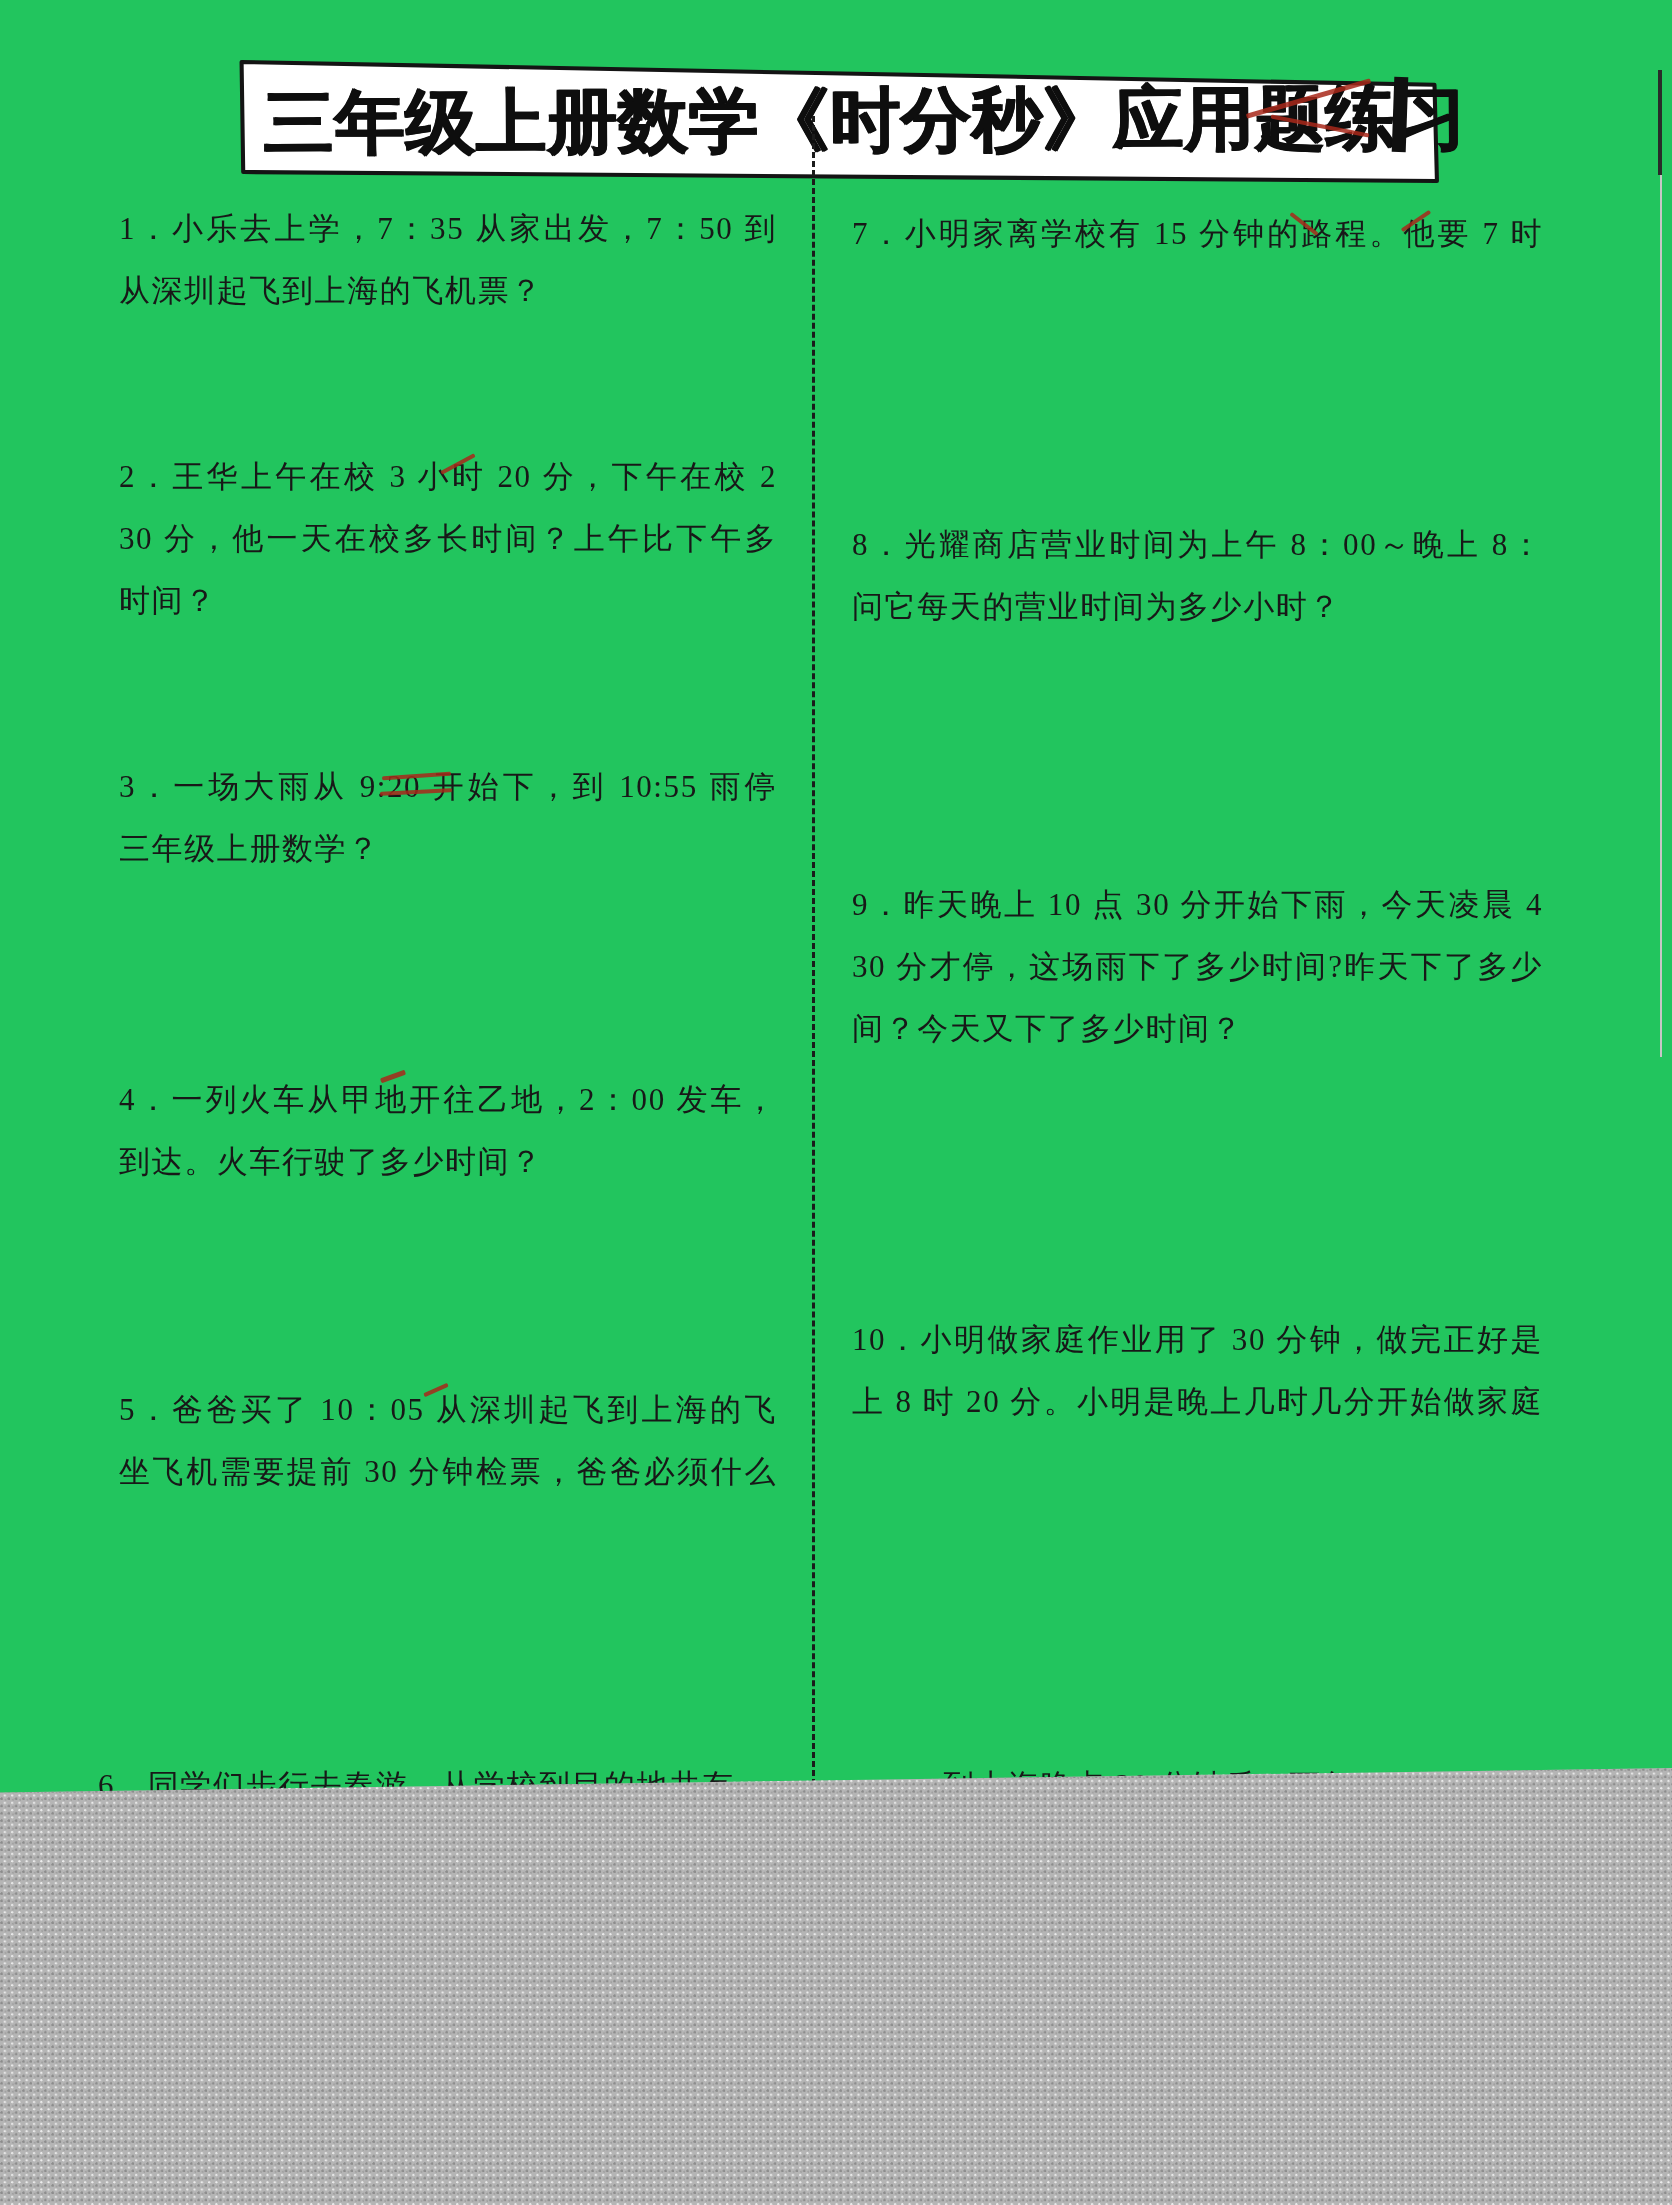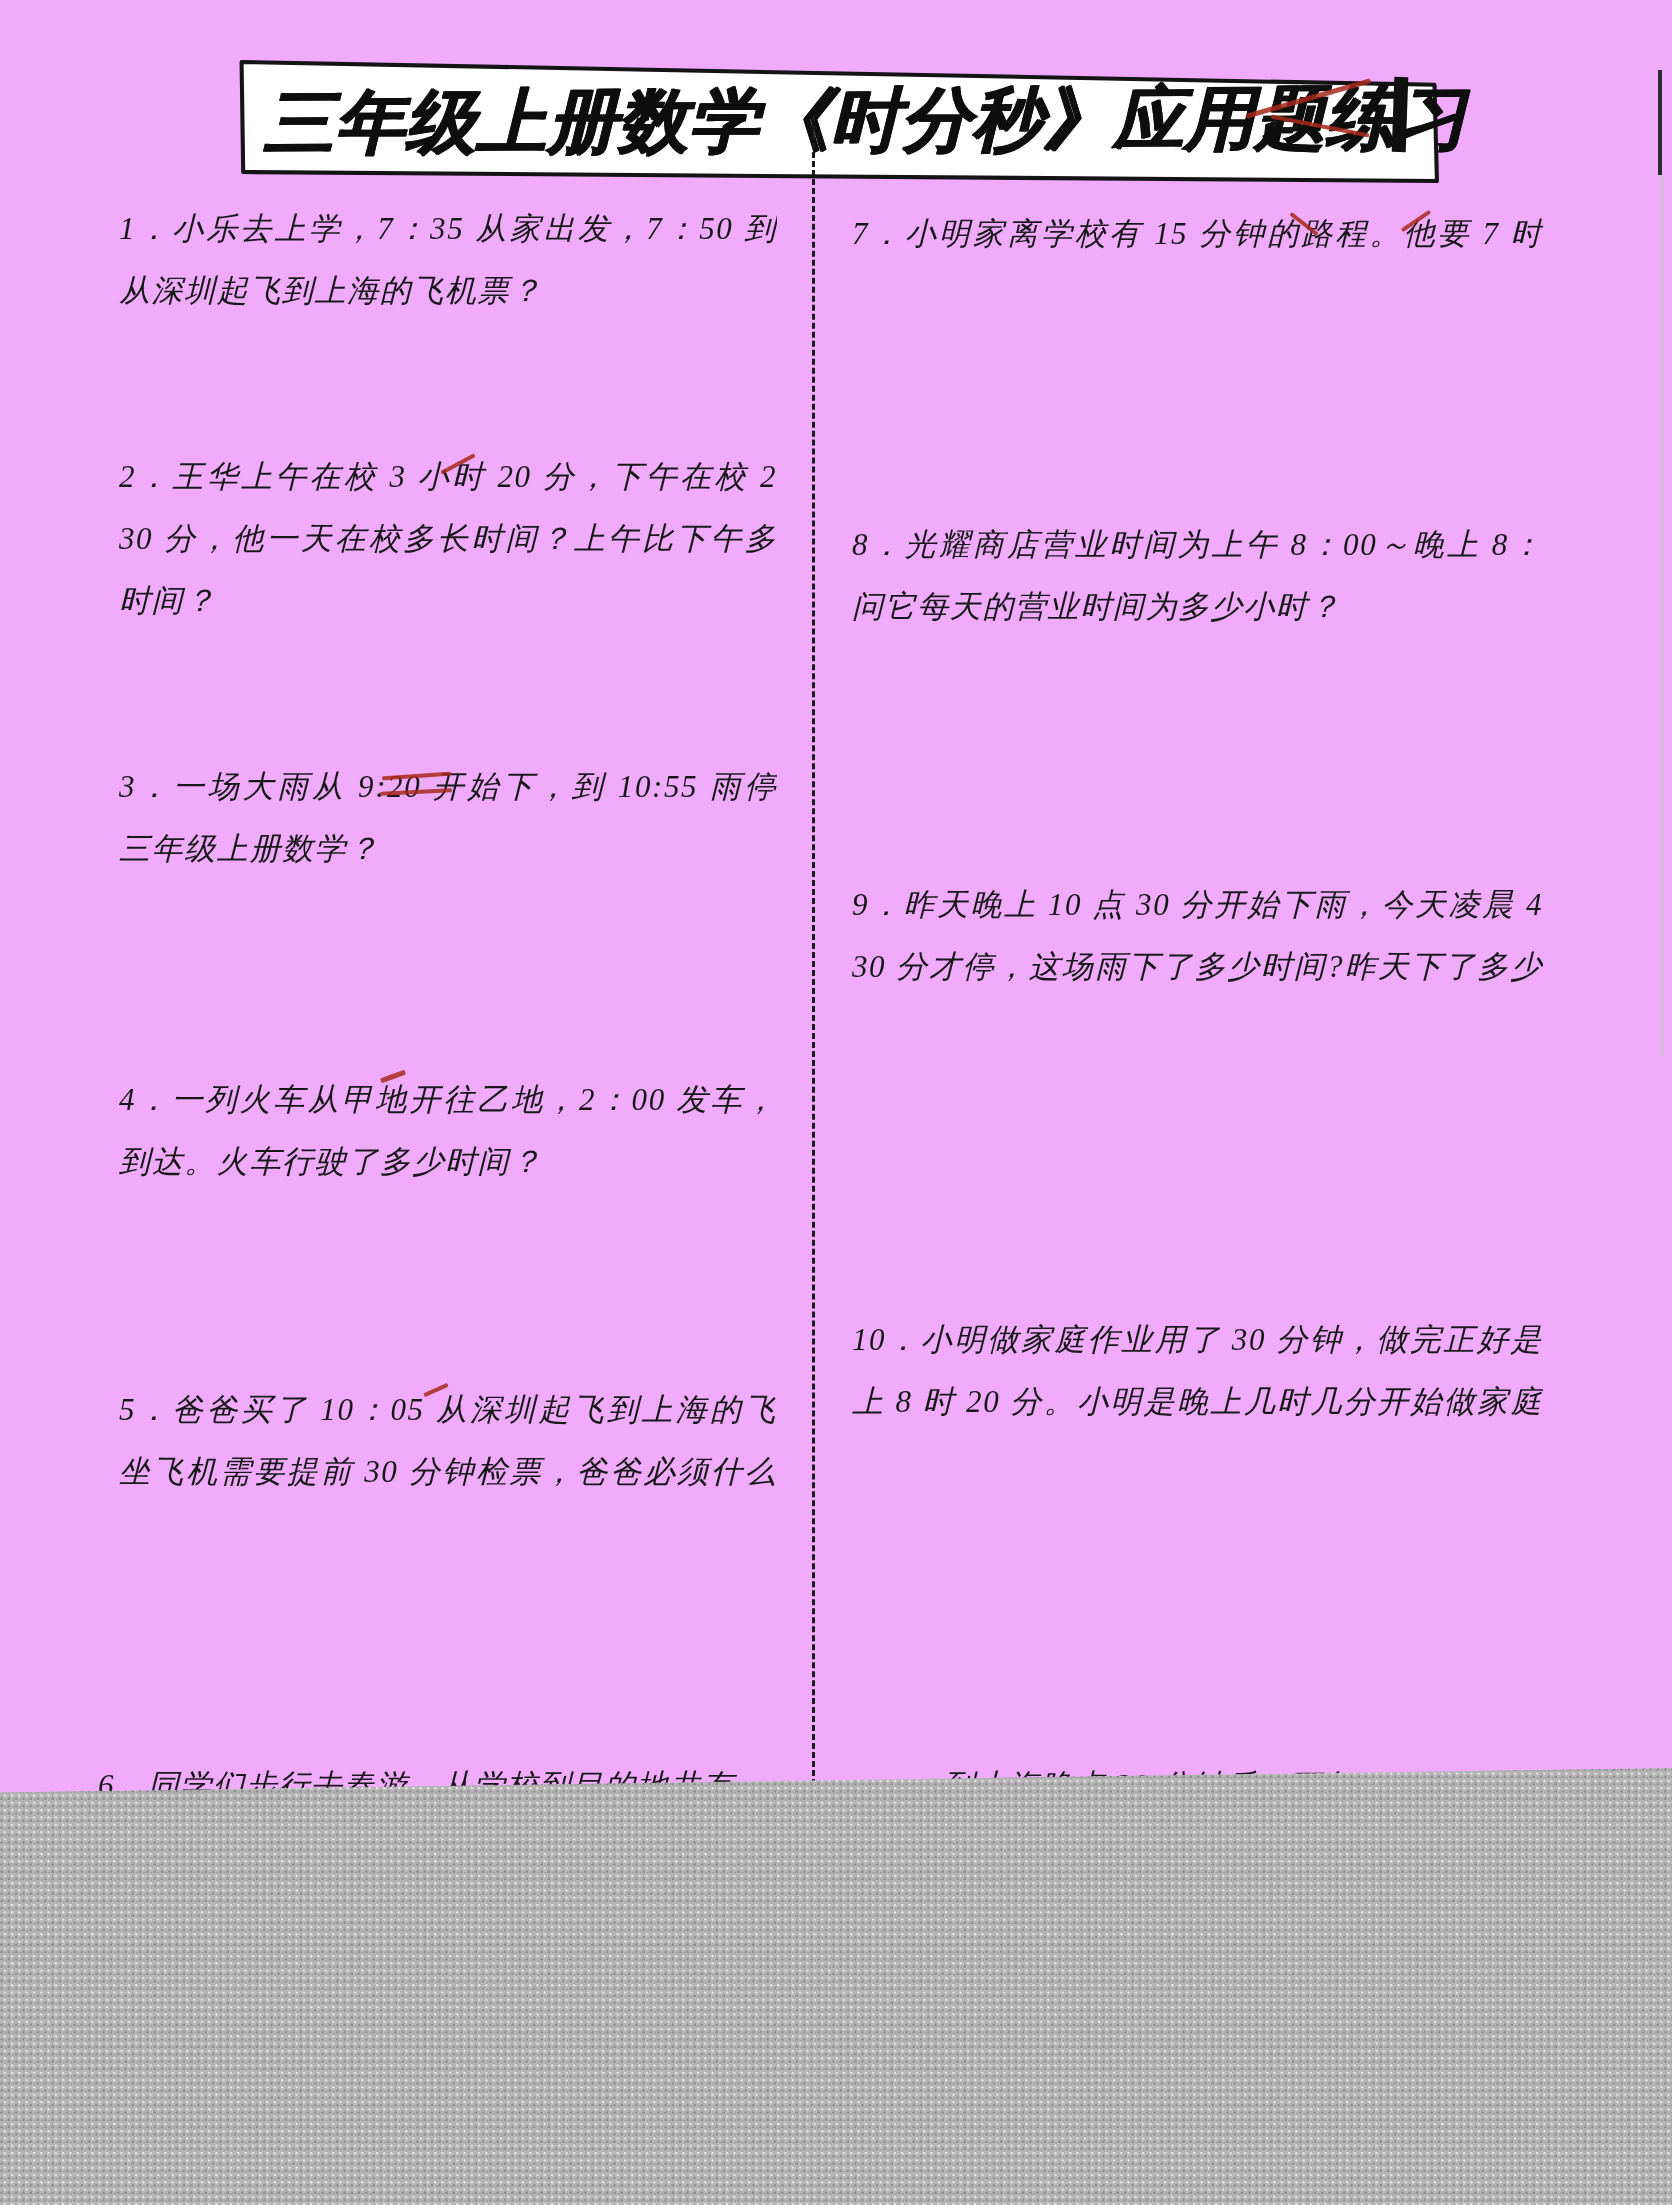--- a/index.html
+++ b/index.html
@@ -1,23 +1,22 @@
 <!DOCTYPE html>
 <html style="font-size:13px"><head>
 <meta charset="utf-8">
 <style>
   html,body{margin:0;padding:0;background:#e8e8e8;}
   .page{
     position:relative;
     width:1672px;height:2205px;
-    background:#f0abfc;
+    background:#22c55e;
     overflow:hidden;
     font-family:"Liberation Serif","DejaVu Serif",serif;
     color:#1c1c1c;
-    font-style:italic;
   }
   
   .title-wrap{position:absolute;left:0;top:0;width:1672px;height:212px;}
   .title-box-svg{position:absolute;left:0;top:0;}
   .title-text{
     position:absolute;left:263px;top:78px;width:1135px;height:85px;
     font-family:"Liberation Sans","DejaVu Sans",sans-serif;
     font-size:70px;font-weight:900;line-height:85px;
     letter-spacing:0.8px;color:#0e0e0e;white-space:nowrap;
     text-shadow:1.6px 0 0 #0e0e0e,0 0.8px 0 #0e0e0e,1.6px 0.8px 0 #0e0e0e;
@@ -113,20 +112,21 @@
   </div>
 
   <div class="problem" style="left:852px;top:514px;width:691px;">
     <div class="line just">8．光耀商店营业时间为上午 8：00～晚上 8：30，</div>
     <div class="line">问它每天的营业时间为多少小时？</div>
   </div>
 
   <div class="problem" style="left:852px;top:874px;width:691px;">
     <div class="line just">9．昨天晚上 10 点 30 分开始下雨，今天凌晨 4 时</div>
     <div class="line just">30 分才停，这场雨下了多少时间?昨天下了多少时</div>
+    <div class="line">间？今天又下了多少时间？</div>
   </div>
 
   <div class="problem" style="left:852px;top:1309px;width:691px;">
     <div class="line just">10．小明做家庭作业用了 30 分钟，做完正好是晚</div>
     <div class="line just">上 8 时 20 分。小明是晚上几时几分开始做家庭作</div>
   </div>
 
   <div class="problem" style="left:943px;top:1755px;width:653px;">
     <div class="line">到上海晚点 20 分钟后，下午 2：15 到达阳</div>
   </div>

